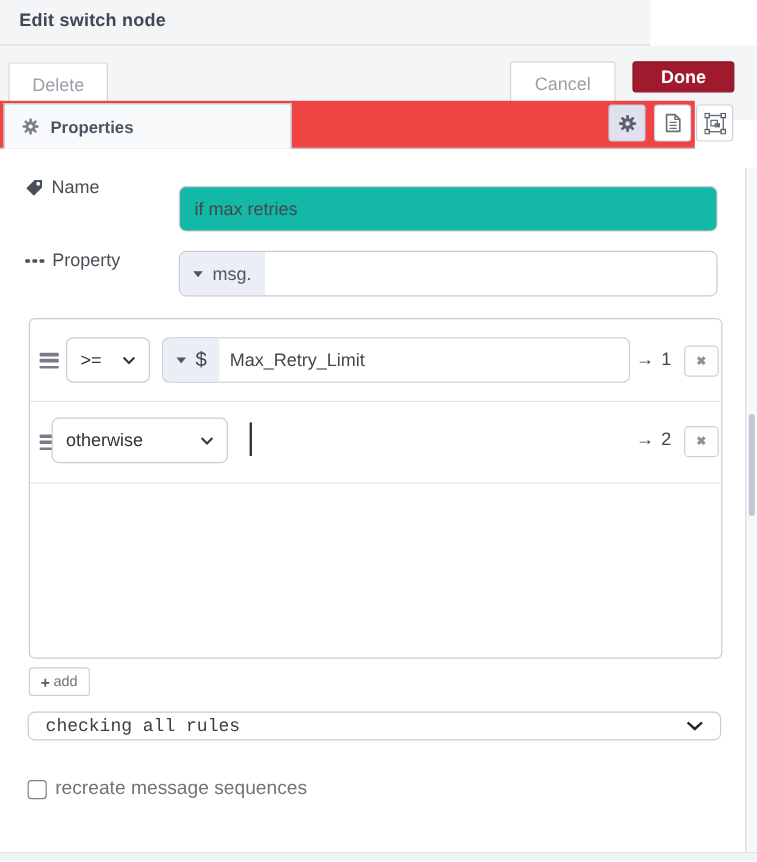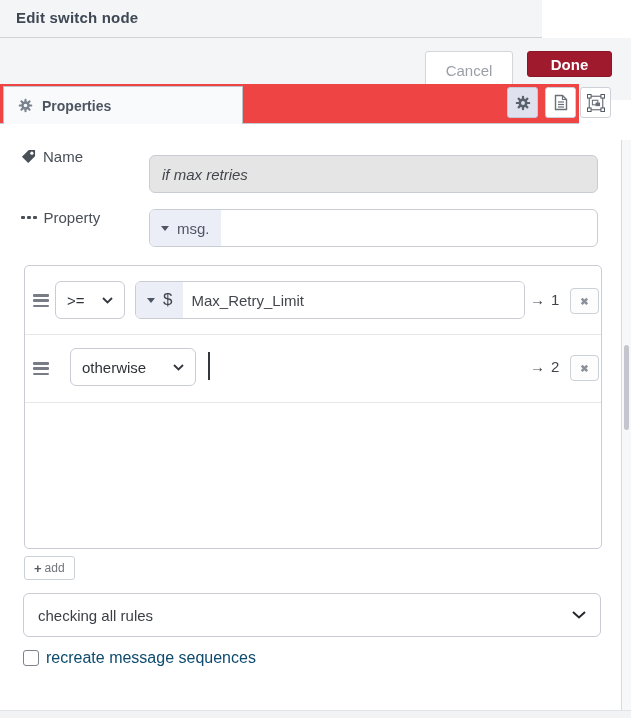--- a/index.html
+++ b/index.html
@@ -50,22 +50,22 @@
   }
   .tool-btn.active { background:#dfe2ee; border-color:#c6cad8; }
   .tool-gear { left:507px; } .tool-doc { left:545px; } .tool-shape { left:580px; }
   
   .form-label {
     position:absolute; font-size:15px; color:#494f57;
     display:flex; align-items:center; gap:7px;
   }
   .input {
     position:absolute; border:1px solid #c9ccd4; border-radius:6px;
-    background:#e5e5e5; font-family:"Liberation Sans",sans-serif;
-    font-size:15px; color:#43474d; padding:0 12px; outline:none;font-style:italic;
+    background:#14b8a6; font-family:"Liberation Sans",sans-serif;
+    font-size:15px; color:#43474d; padding:0 12px; outline:none;
   }
   .typedinput {
     position:absolute; border:1px solid #c9ccd4; border-radius:6px;
     background:#fff; display:flex; align-items:stretch; overflow:hidden;
   }
   .ti-btn {
     background:#eceef7; display:flex; align-items:center; gap:8px;
     padding:0 11px; cursor:pointer; flex:0 0 auto;
   }
   .ti-type { font-size:15px; color:#4e5663; }
@@ -107,30 +107,30 @@
   }
   .text-cursor { position:absolute; width:1.5px; height:28px; background:#33373c; }
   .addbtn {
     position:absolute; left:24px; top:556px; height:24px; padding:0 9px;
     background:#fff; border:1px solid #ccd0d7; border-radius:3px; cursor:pointer;
     display:inline-flex; align-items:center; gap:3px;
     font-size:12px; color:#70757c;
   }
   .addbtn .plus { font-weight:bold; color:#565b62; font-size:13px; }
   .mode-select {
-    position:absolute; left:23px; top:593px; width:578px; height:44px;
+    position:absolute; left:23px; top:593px; width:578px; height:24px;
     border:1px solid #c9ccd4; border-radius:6px; background:#fff; cursor:pointer;
     display:flex; align-items:center; justify-content:space-between; padding:0 14px;
-    font-size:15px; color:#3a3f45;
+    font-size:15px; color:#3a3f45;font-family:Liberation Mono, monospace;
   }
   .checkbox {
     position:absolute; left:23px; top:650px; width:16px; height:16px;
     border:1.5px solid #7d828b; border-radius:3px; background:#fff; cursor:pointer;
   }
-  .checkbox-label { position:absolute; left:46px; top:649px; font-size:16px; color:#0c4a6e; }
+  .checkbox-label { position:absolute; left:46px; top:649px; font-size:16px; color:#737373; }
   
   .scroll-track {
     position:absolute; right:0; top:140px; width:10px; height:570px;
     background:#f7f8fa; border-left:1px solid #d8dade;
   }
   .scroll-thumb {
     position:absolute; left:2px; top:205px; width:5px; height:85px;
     background:#c3c6cd; border-radius:3px; cursor:pointer;
   }
   .footer-band {
@@ -142,20 +142,21 @@
 </head>
 <body>
 
 <div class="screen">
 
   <div class="titlebar">
     <div class="title">Edit switch node</div>
   </div>
 
   <div class="buttonbar">
+    <div class="btn btn-secondary btn-delete">Delete</div>
     <div class="btn btn-secondary btn-cancel">Cancel</div>
     <div class="btn btn-done">Done</div>
   </div>
 
   <div class="tabstrip">
     <div class="tab-active">
       <span>
         <svg width="15" height="15" viewBox="0 0 20 20">
           <g fill="#79818c">
             <rect x="8.6" y="1" width="2.8" height="18" rx="1.2"></rect>
@@ -264,21 +265,21 @@
     <span>✖</span>
   </div>
 
   <div class="rule-sep" style="top:334px;"></div>
 
   <div class="drag-handle" style="left:33px; top:362px;">
     <span></span>
       <span></span>
       <span></span>
   </div>
-  <div class="sel" style="left:70px; top:348px; width:126px;">
+  <div class="sel" style="left:43px; top:348px; width:147px;">
     <span>otherwise</span>
     <svg width="11" height="7" viewBox="0 0 11 7">
       <polyline points="1,1 5.5,5.5 10,1" fill="none" stroke="#33373d" stroke-width="1.8"></polyline>
     </svg>
   </div>
   <div class="text-cursor" style="left:208px; top:352px;"></div>
   <div class="rule-out" style="left:530px; top:358px;">
     <span>→</span>
     <span>2</span>
   </div>

